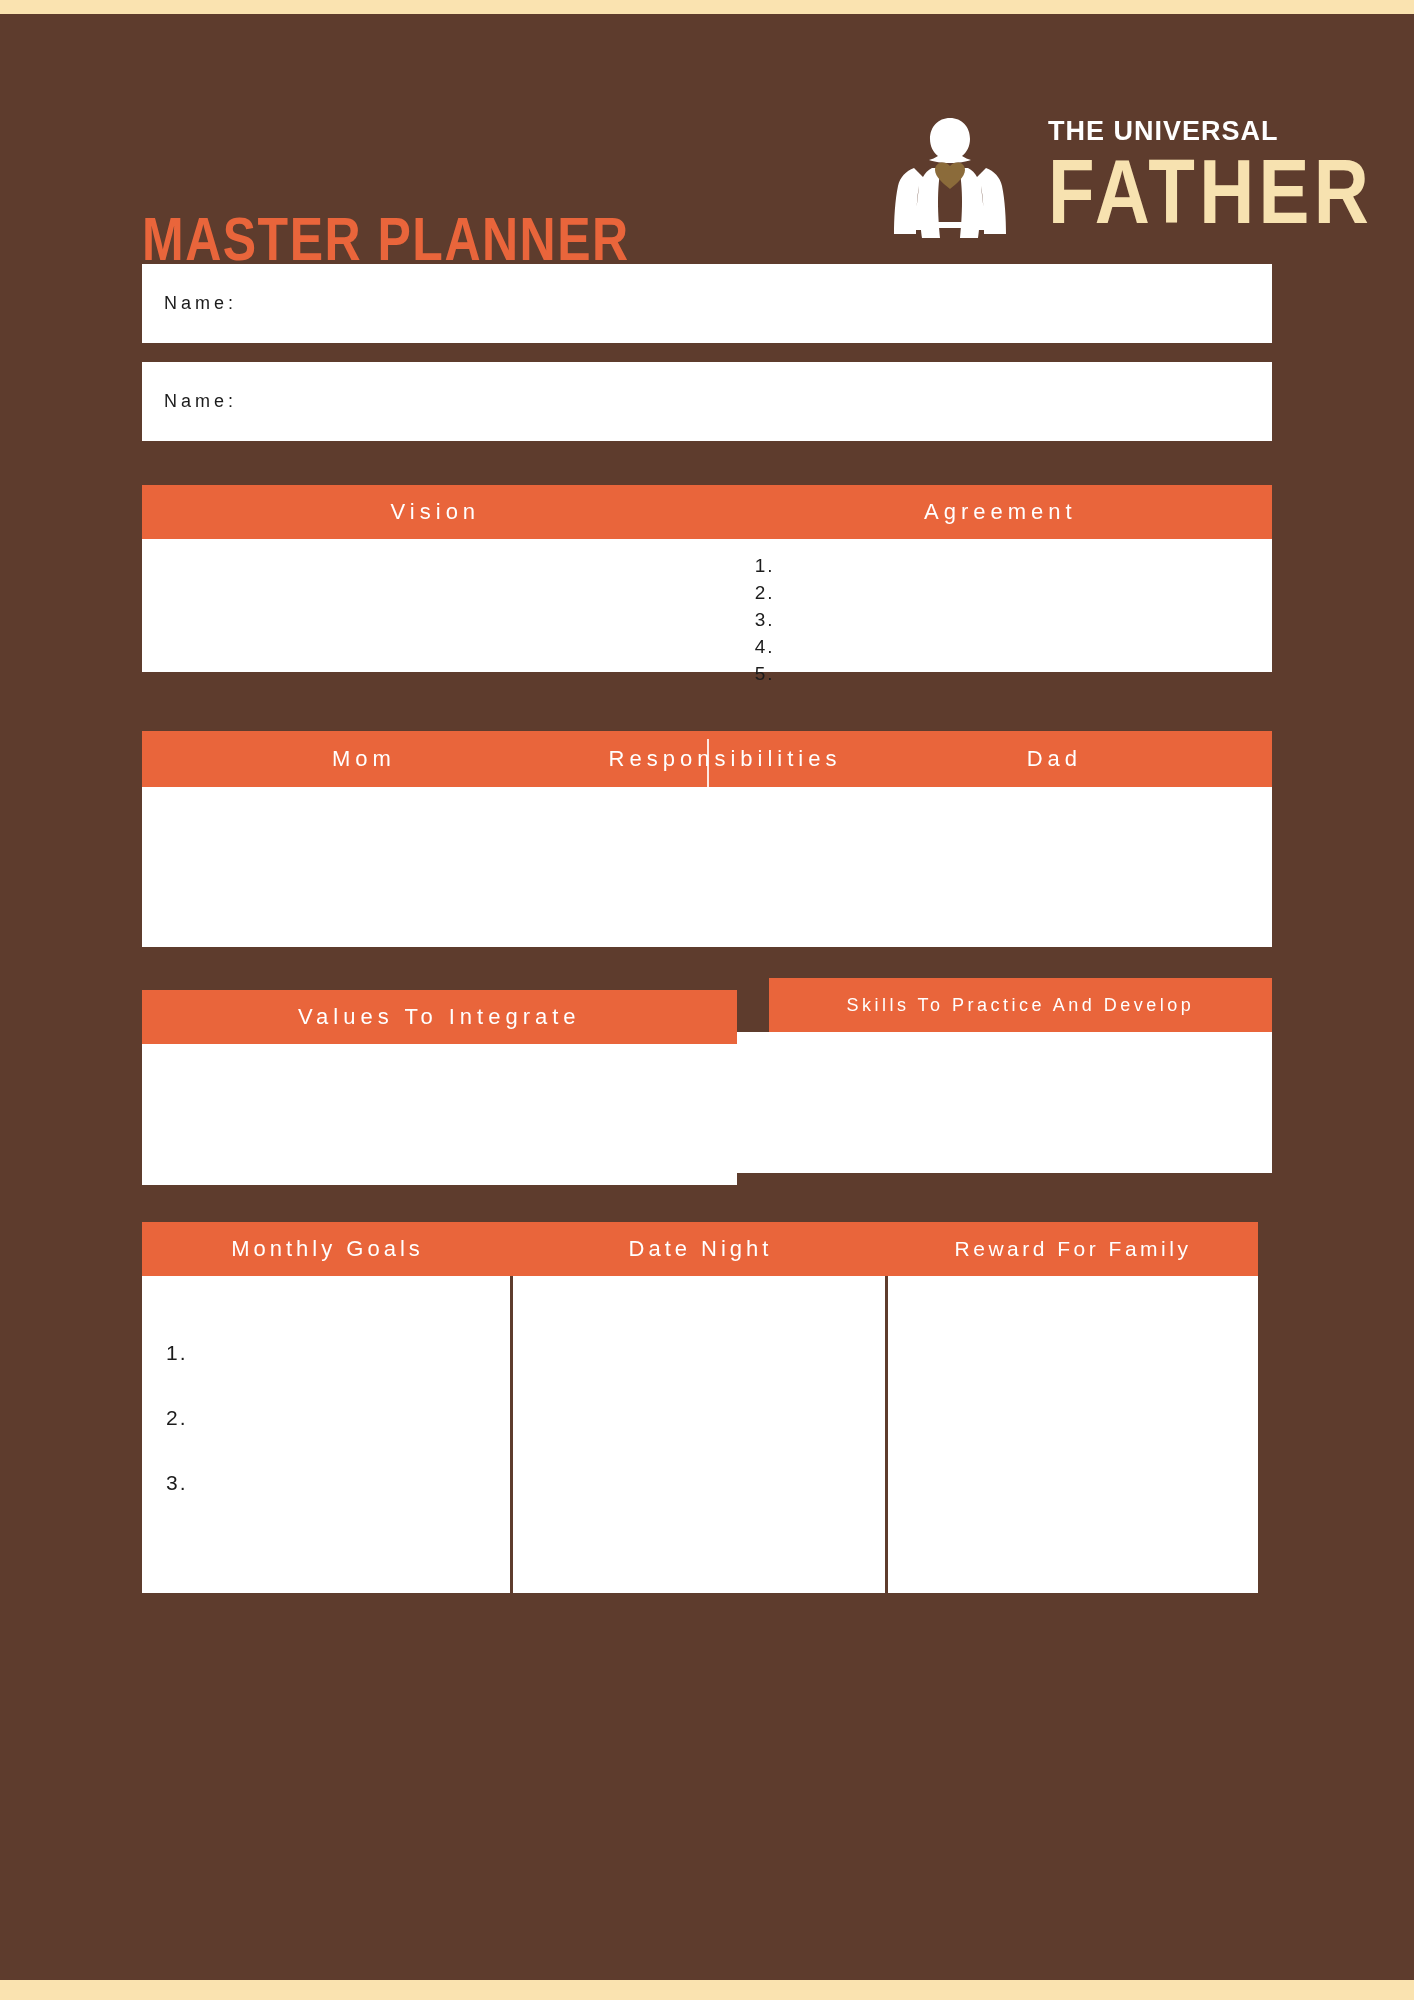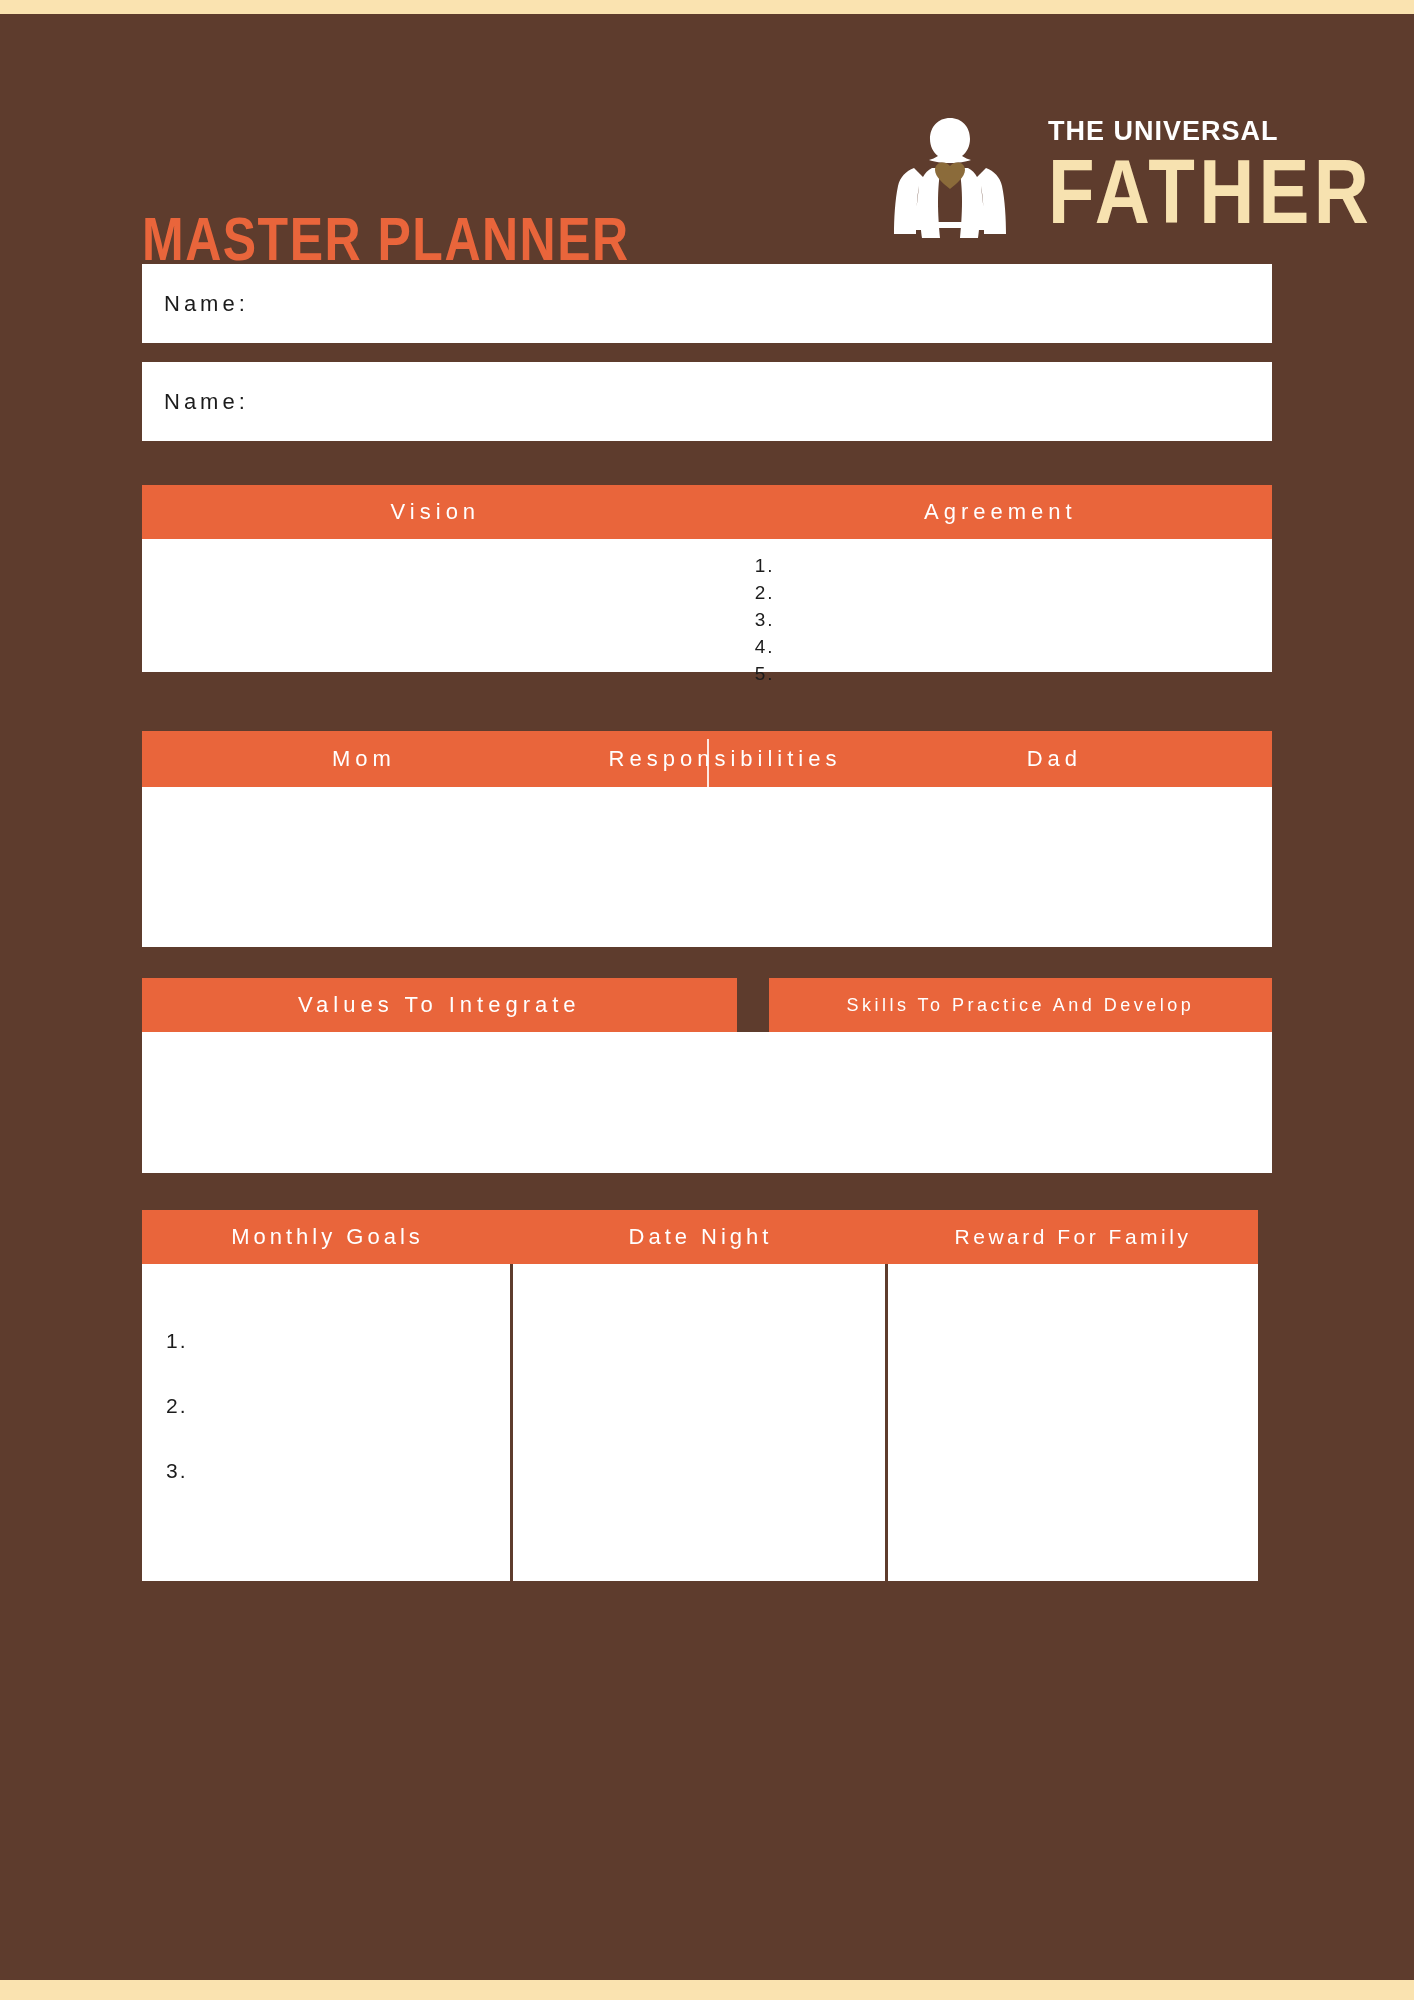--- a/index.html
+++ b/index.html
@@ -91,21 +91,21 @@
   
   .white-bar {
     background: #ffffff;
     height: 79px;
     display: flex;
     align-items: center;
     padding-left: 22px;
     box-sizing: border-box;
   }
   .field-label {
-    font-size: 22px;
+    font-size: 18px;
     letter-spacing: 4px;
     color: #1c1c1c;
     font-family: "Liberation Sans", sans-serif;
   }
   .bar-gap { height: 19px; }
 
   .row {
     display: flex;
     justify-content: space-between;
   }
@@ -263,21 +263,21 @@
         <span class="resp-title">Responsibilities</span>
         <span class="resp-dad">Dad</span>
         <div class="resp-divider"></div>
       </div>
       <div class="resp-body"></div>
     </div>
 
     <div class="sec-gap-c"></div>
 
     <div class="row">
-      <div style="width:612px;">
+      <div style="width:612px;margin-top:12px;">
         <div class="panel-head">Values To Integrate</div>
         <div class="panel-body" style="height:141px;">
           <div style="padding:12px 20px;font-size:19px;color:#1c1c1c;"></div>
         </div>
       </div>
       <div style="width:551px;">
         <div class="panel-head small">Skills To Practice And Develop</div>
         <div class="panel-body" style="height:141px;">
           <div style="padding:12px 20px;font-size:19px;color:#1c1c1c;"></div>
         </div>

